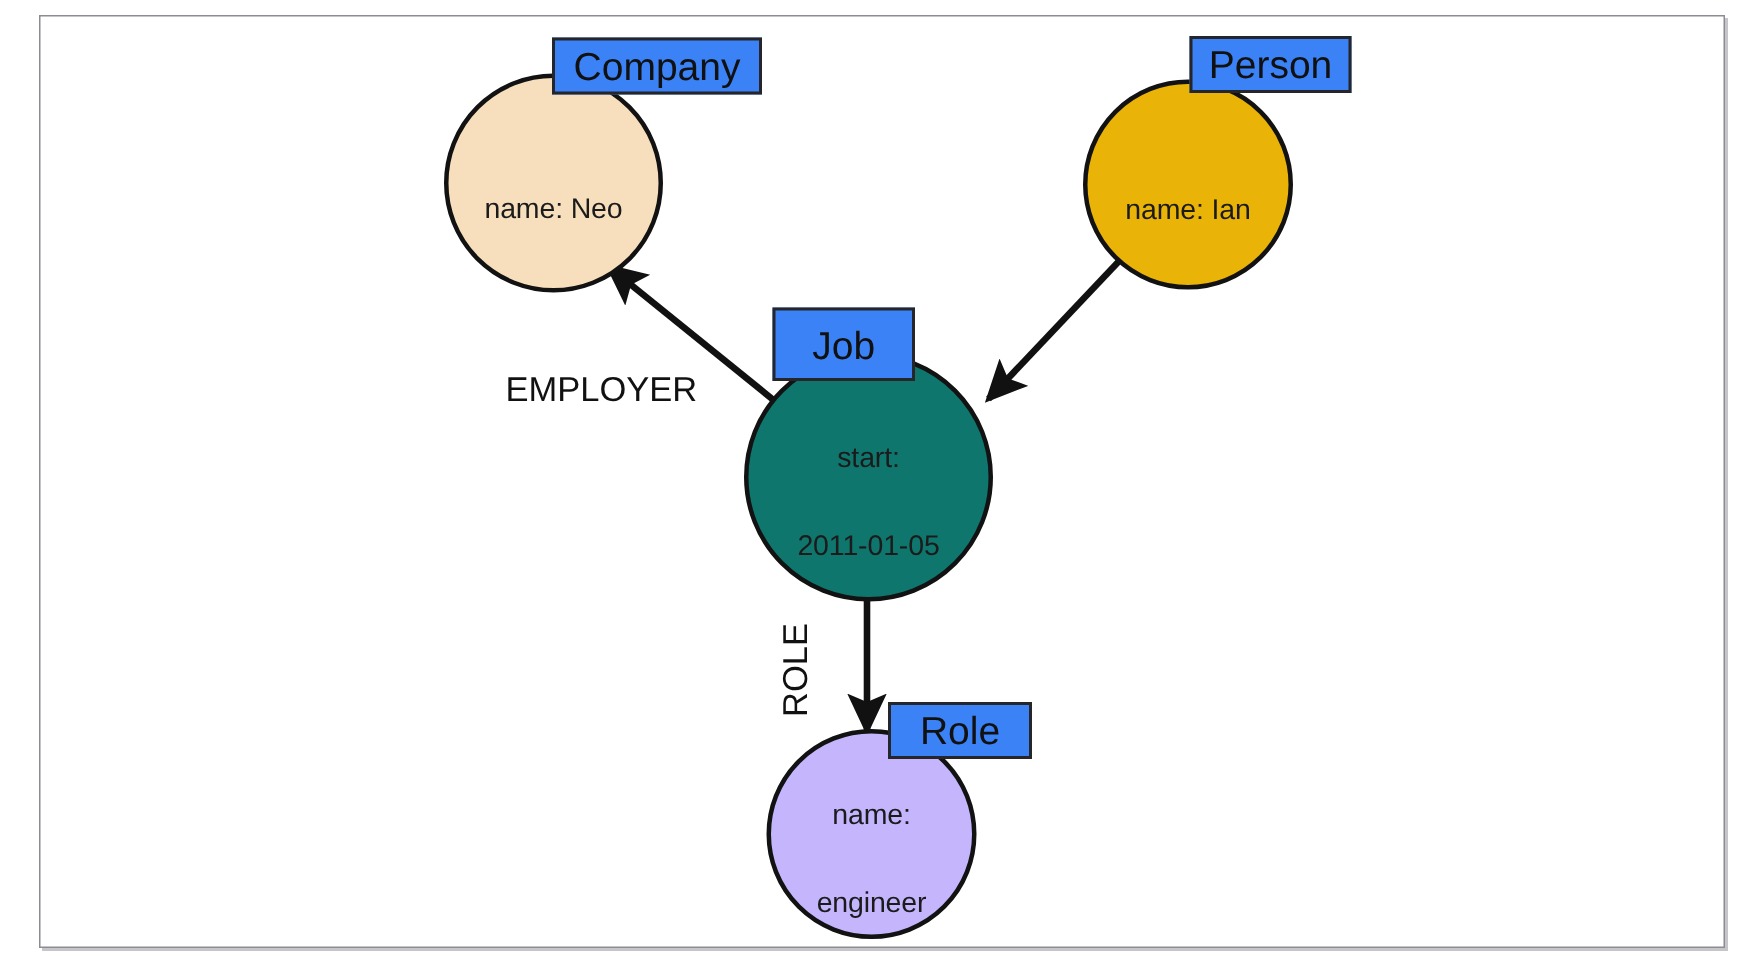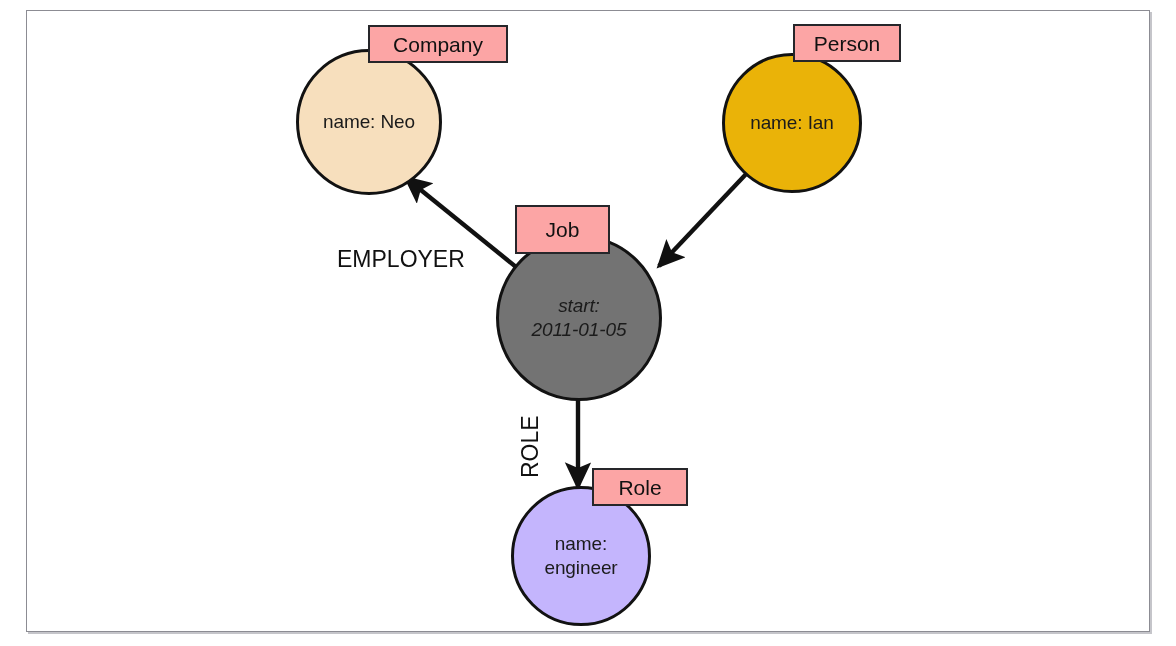--- a/index.html
+++ b/index.html
@@ -49,31 +49,32 @@
     align-items: center;
     justify-content: center;
     text-align: center;
     color: #1b1b1b;
     line-height: 1.25;
   }
   .node .prop {
     font-size: 19px;
     letter-spacing: -0.1px;
     white-space: nowrap;
+    margin-top: 35px;
   }
   .node-label {
     position: absolute;
-    background: #fca5a5;
+    background: #3b82f6;
     border: 2.6px solid #26262a;
     box-sizing: border-box;
     display: flex;
     align-items: center;
     justify-content: center;
     color: #111111;
-    font-size: 21px;
+    font-size: 26px;
     line-height: 1;
     padding: 0 8px;
     white-space: nowrap;
   }
   .edge-label {
     position: absolute;
     color: #111111;
     font-size: 23px;
     white-space: nowrap;
     line-height: 1;
@@ -104,21 +105,21 @@
   <div class="node" id="node-company" style="left: 296px; top: 49px; width: 146px; height: 146px; background: rgb(247, 223, 189);">
     <span class="prop">name: Neo</span>
   </div>
   <div class="node-label" id="label-company" style="left: 368px; top: 25px; width: 140px; height: 38px;">Company</div>
 
   <div class="node" id="node-person" style="left: 722px; top: 53px; width: 140px; height: 140px; background: #eab308;">
     <span class="prop">name: Ian</span>
   </div>
   <div class="node-label" id="label-person" style="left: 793px; top: 24px; width: 108px; height: 38px;">Person</div>
 
-  <div class="node" id="node-job" style="left: 496px; top: 235px; width: 166px; height: 166px; background: #737373; font-style: italic;">
+  <div class="node" id="node-job" style="left: 496px; top: 235px; width: 166px; height: 166px; background: #0f766e;">
     <span class="prop">start:</span>
     <span class="prop">2011-01-05</span>
   </div>
   <div class="node-label" id="label-job" style="left: 515px; top: 205px; width: 95px; height: 49px;">Job</div>
 
   <div class="node" id="node-role" style="left: 511px; top: 486px; width: 140px; height: 140px; background: #c4b5fd;">
     <span class="prop">name:</span>
     <span class="prop">engineer</span>
   </div>
   <div class="node-label" id="label-role" style="left: 592px; top: 468px; width: 96px; height: 38px;">Role</div>

